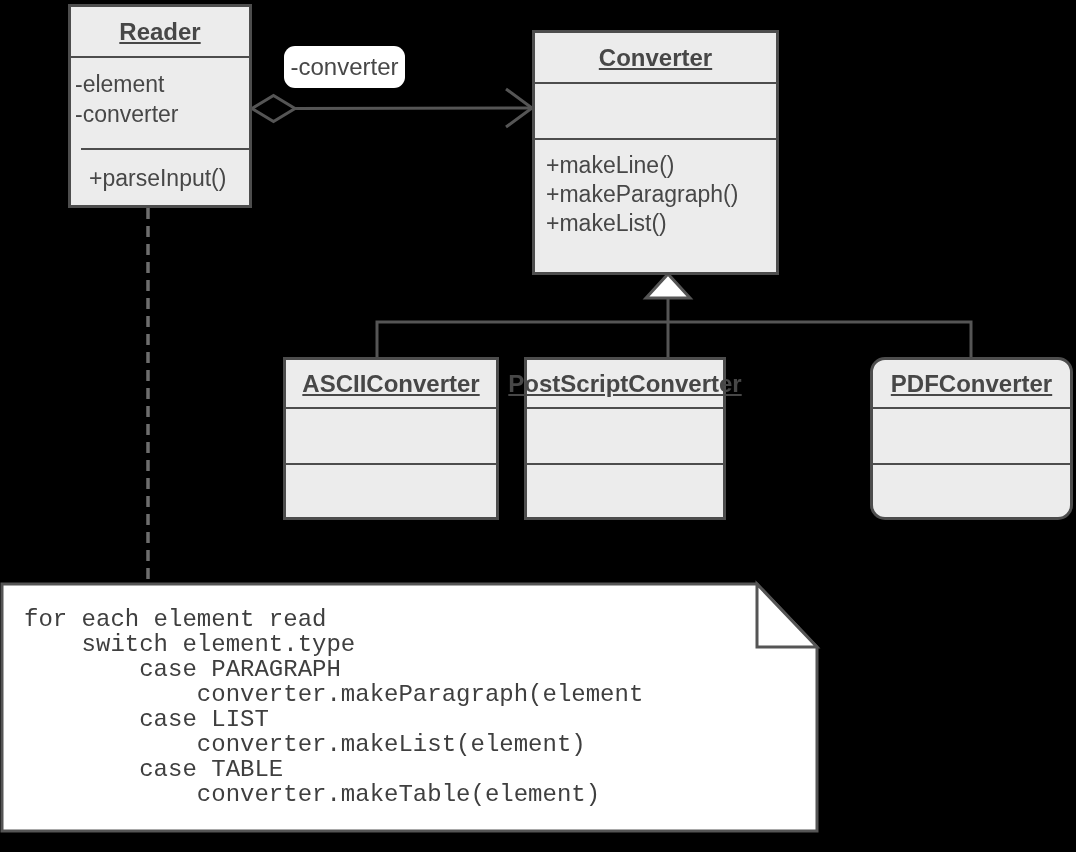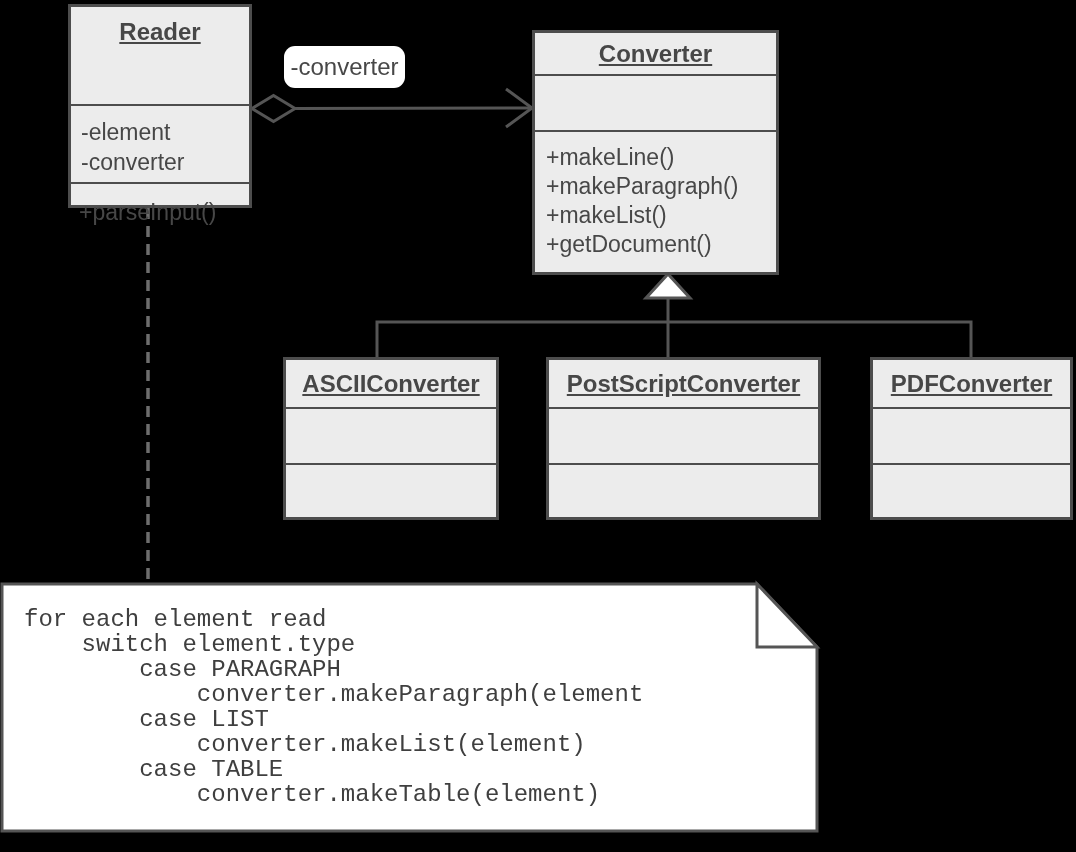--- a/index.html
+++ b/index.html
@@ -68,36 +68,36 @@
     margin: 12px;
     font-family: "Liberation Mono", monospace;
     font-size: 24px;
     line-height: 25px;
     color: var(--note-text, #3f3f3f);
   }
 
   
   #reader { left: 68px; top: 4px; width: 184px; height: 204px; }
   #reader .title { height: 49px; }
-  #reader .attrs { height: 78px; padding: 11px 0 0 10px; margin-top: 48px; }
-  #reader .methods { height: 64px; padding: 13px 0 0 8px; }
+  #reader .attrs { height: 92px; padding: 11px 0 0 4px; }
+  #reader .methods { height: 64px; padding: 13px 0 0 8px; margin-left: 10px; }
 
   
   #converter { left: 532px; top: 30px; width: 247px; height: 245px; }
-  #converter .title { height: 41px; }
+  #converter .title { height: 49px; }
   #converter .attrs { height: 56px; }
   #converter .methods { height: 134px; padding: 11px 0 13px 11px; font-size: 23px; line-height: 29px; }
 
   
   .subclass .title { height: 47px; }
   .subclass .empty-1 { height: 56px; }
   .subclass .empty-2 { height: 54px; }
   #ascii { left: 283px; top: 357px; width: 216px; height: 163px; }
-  #postscript { left: 546px; top: 357px; width: 275px; height: 163px; }
-  #pdf { left: 870px; top: 357px; width: 203px; height: 163px; }
+  #postscript { left: 524px; top: 357px; width: 202px; height: 163px; }
+  #pdf { left: 870px; top: 357px; width: 203px; height: 163px; border-radius: 15px; }
 </style>
 </head>
 <body>
 
 <div class="canvas">
 
   <svg class="connector-layer" viewBox="0 0 1076 852" xmlns="http://www.w3.org/2000/svg">
 
     <path d="M148,208 L148,584" fill="none" stroke="#6e6e6e" stroke-width="3.5" stroke-dasharray="11,7"></path>
 
@@ -126,21 +126,20 @@
 
   <div class="assoc-label">-converter</div>
 
   <div class="uml-class" id="converter">
     <div class="title">Converter</div>
     <div class="compartment attrs"></div>
     <div class="compartment methods">
       <div class="member-line">+makeLine()</div>
       <div class="member-line">+makeParagraph()</div>
       <div class="member-line">+makeList()</div>
-      <div class="member-line">+getDocument()</div>
     </div>
   </div>
 
   <div class="uml-class subclass" id="ascii">
     <div class="title">ASCIIConverter</div>
     <div class="compartment empty-1"></div>
     <div class="compartment empty-2"></div>
   </div>
 
   <div class="uml-class subclass" id="postscript">

